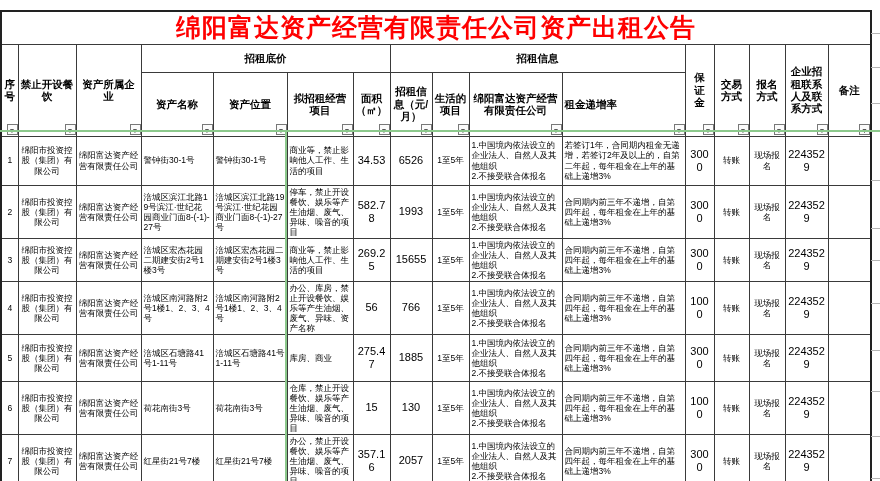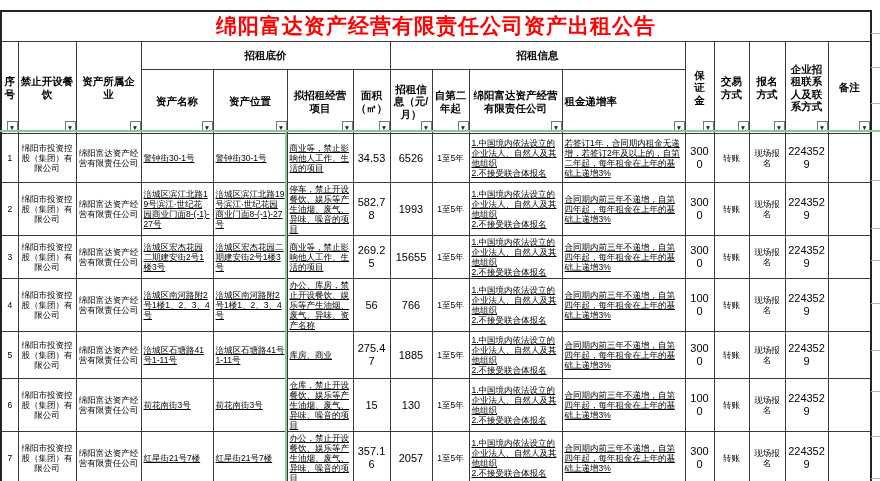--- a/index.html
+++ b/index.html
@@ -5,24 +5,24 @@
   html,body{margin:0;padding:0;background:#fff;}
   #stage{position:relative;width:880px;height:481px;overflow:hidden;background:#fff;
          font-family:"Liberation Sans","DejaVu Sans",sans-serif;color:#000;}
   table.sheet{position:absolute;left:0;top:10px;border-collapse:collapse;table-layout:fixed;
               width:870px;}
   .sheet th,.sheet td{border:1px solid #3a3a3a;padding:1px 2px;overflow:hidden;
               vertical-align:middle;word-break:break-all;line-height:1.18;}
   .sheet{border:2px solid #222;}
   th{position:relative;font-weight:bold;font-size:10.5px;text-align:center;background:#fff;}
   td{font-size:8.5px;text-align:center;}
-  td.l{text-align:left;text-decoration:underline;}
+  td.l{text-align:left;}
   .pre{white-space:pre-line;}
   .title-cell{border:1px solid #3a3a3a;height:27px;text-align:center;}
-  .title-text{color:#f00;font-size:21px;font-weight:bold;letter-spacing:1px;}
+  .title-text{color:#f00;font-size:25px;font-weight:bold;letter-spacing:1px;}
   .fbtn{position:absolute;right:0;bottom:1px;width:11px;height:11px;border:1px solid #787878;
         background:#fbfbfb;font-size:6.5px;line-height:11px;text-align:center;color:#222;
         box-sizing:border-box;cursor:pointer;}
   .vnarrow{display:inline-block;width:12px;}
   .green-h{position:absolute;left:0;top:130px;width:880px;height:2px;background:#8cc98c;z-index:6;}
   .green-v{position:absolute;left:285px;top:130px;width:2px;height:351px;background:#8cc98c;z-index:6;}
   .stub{position:absolute;left:871px;width:9px;height:0;border-top:1px solid #b5b5b5;z-index:2;}
   .num{font-size:11px;}
 </style>
 </head>
@@ -113,21 +113,21 @@
       </th>
       <th>
         <span>面积（㎡）</span>
         <span class="fbtn"><span>▼</span></span>
       </th>
       <th>
         <span>招租信息（元/月）</span>
         <span class="fbtn"><span>▼</span></span>
       </th>
       <th>
-        <span>自第二年起</span>
+        <span>生活的项目</span>
         <span class="fbtn"><span>▼</span></span>
       </th>
       <th>
         <span>绵阳富达资产经营有限责任公司</span>
         <span class="fbtn"><span>▼</span></span>
       </th>
       <th style="text-align:left">
         <span>租金递增率</span>
         <span class="fbtn"><span>▼</span></span>
       </th>

